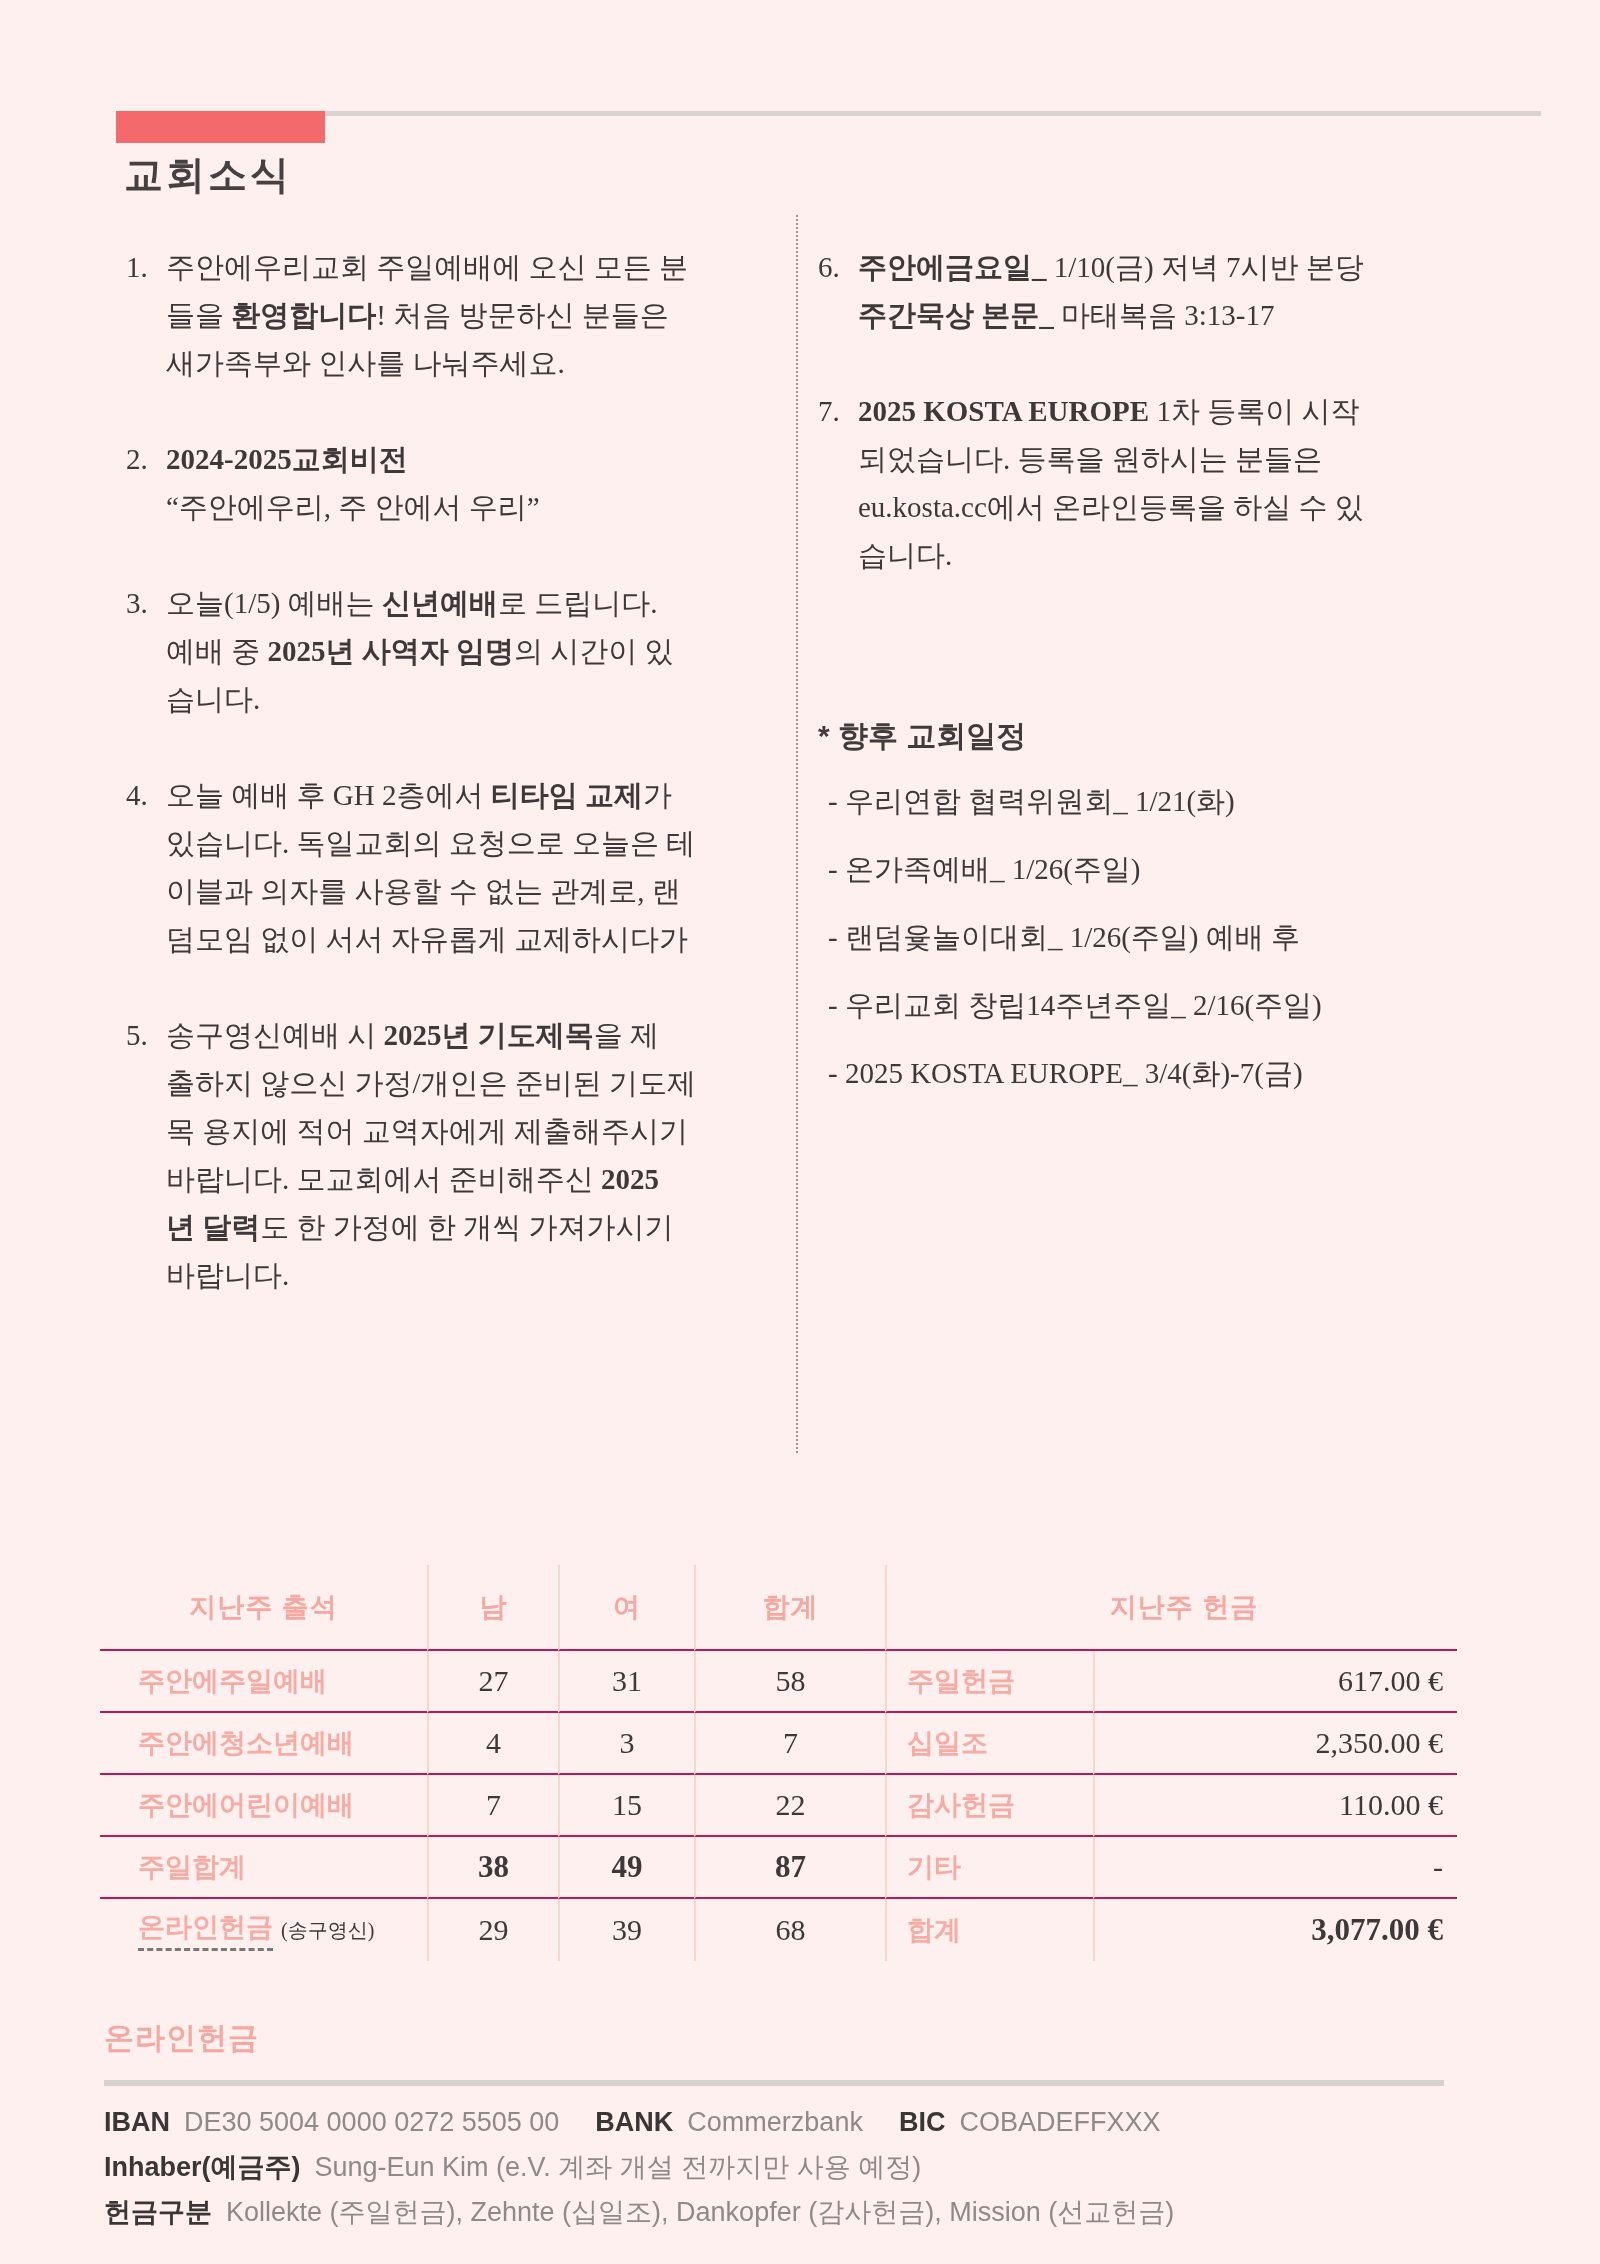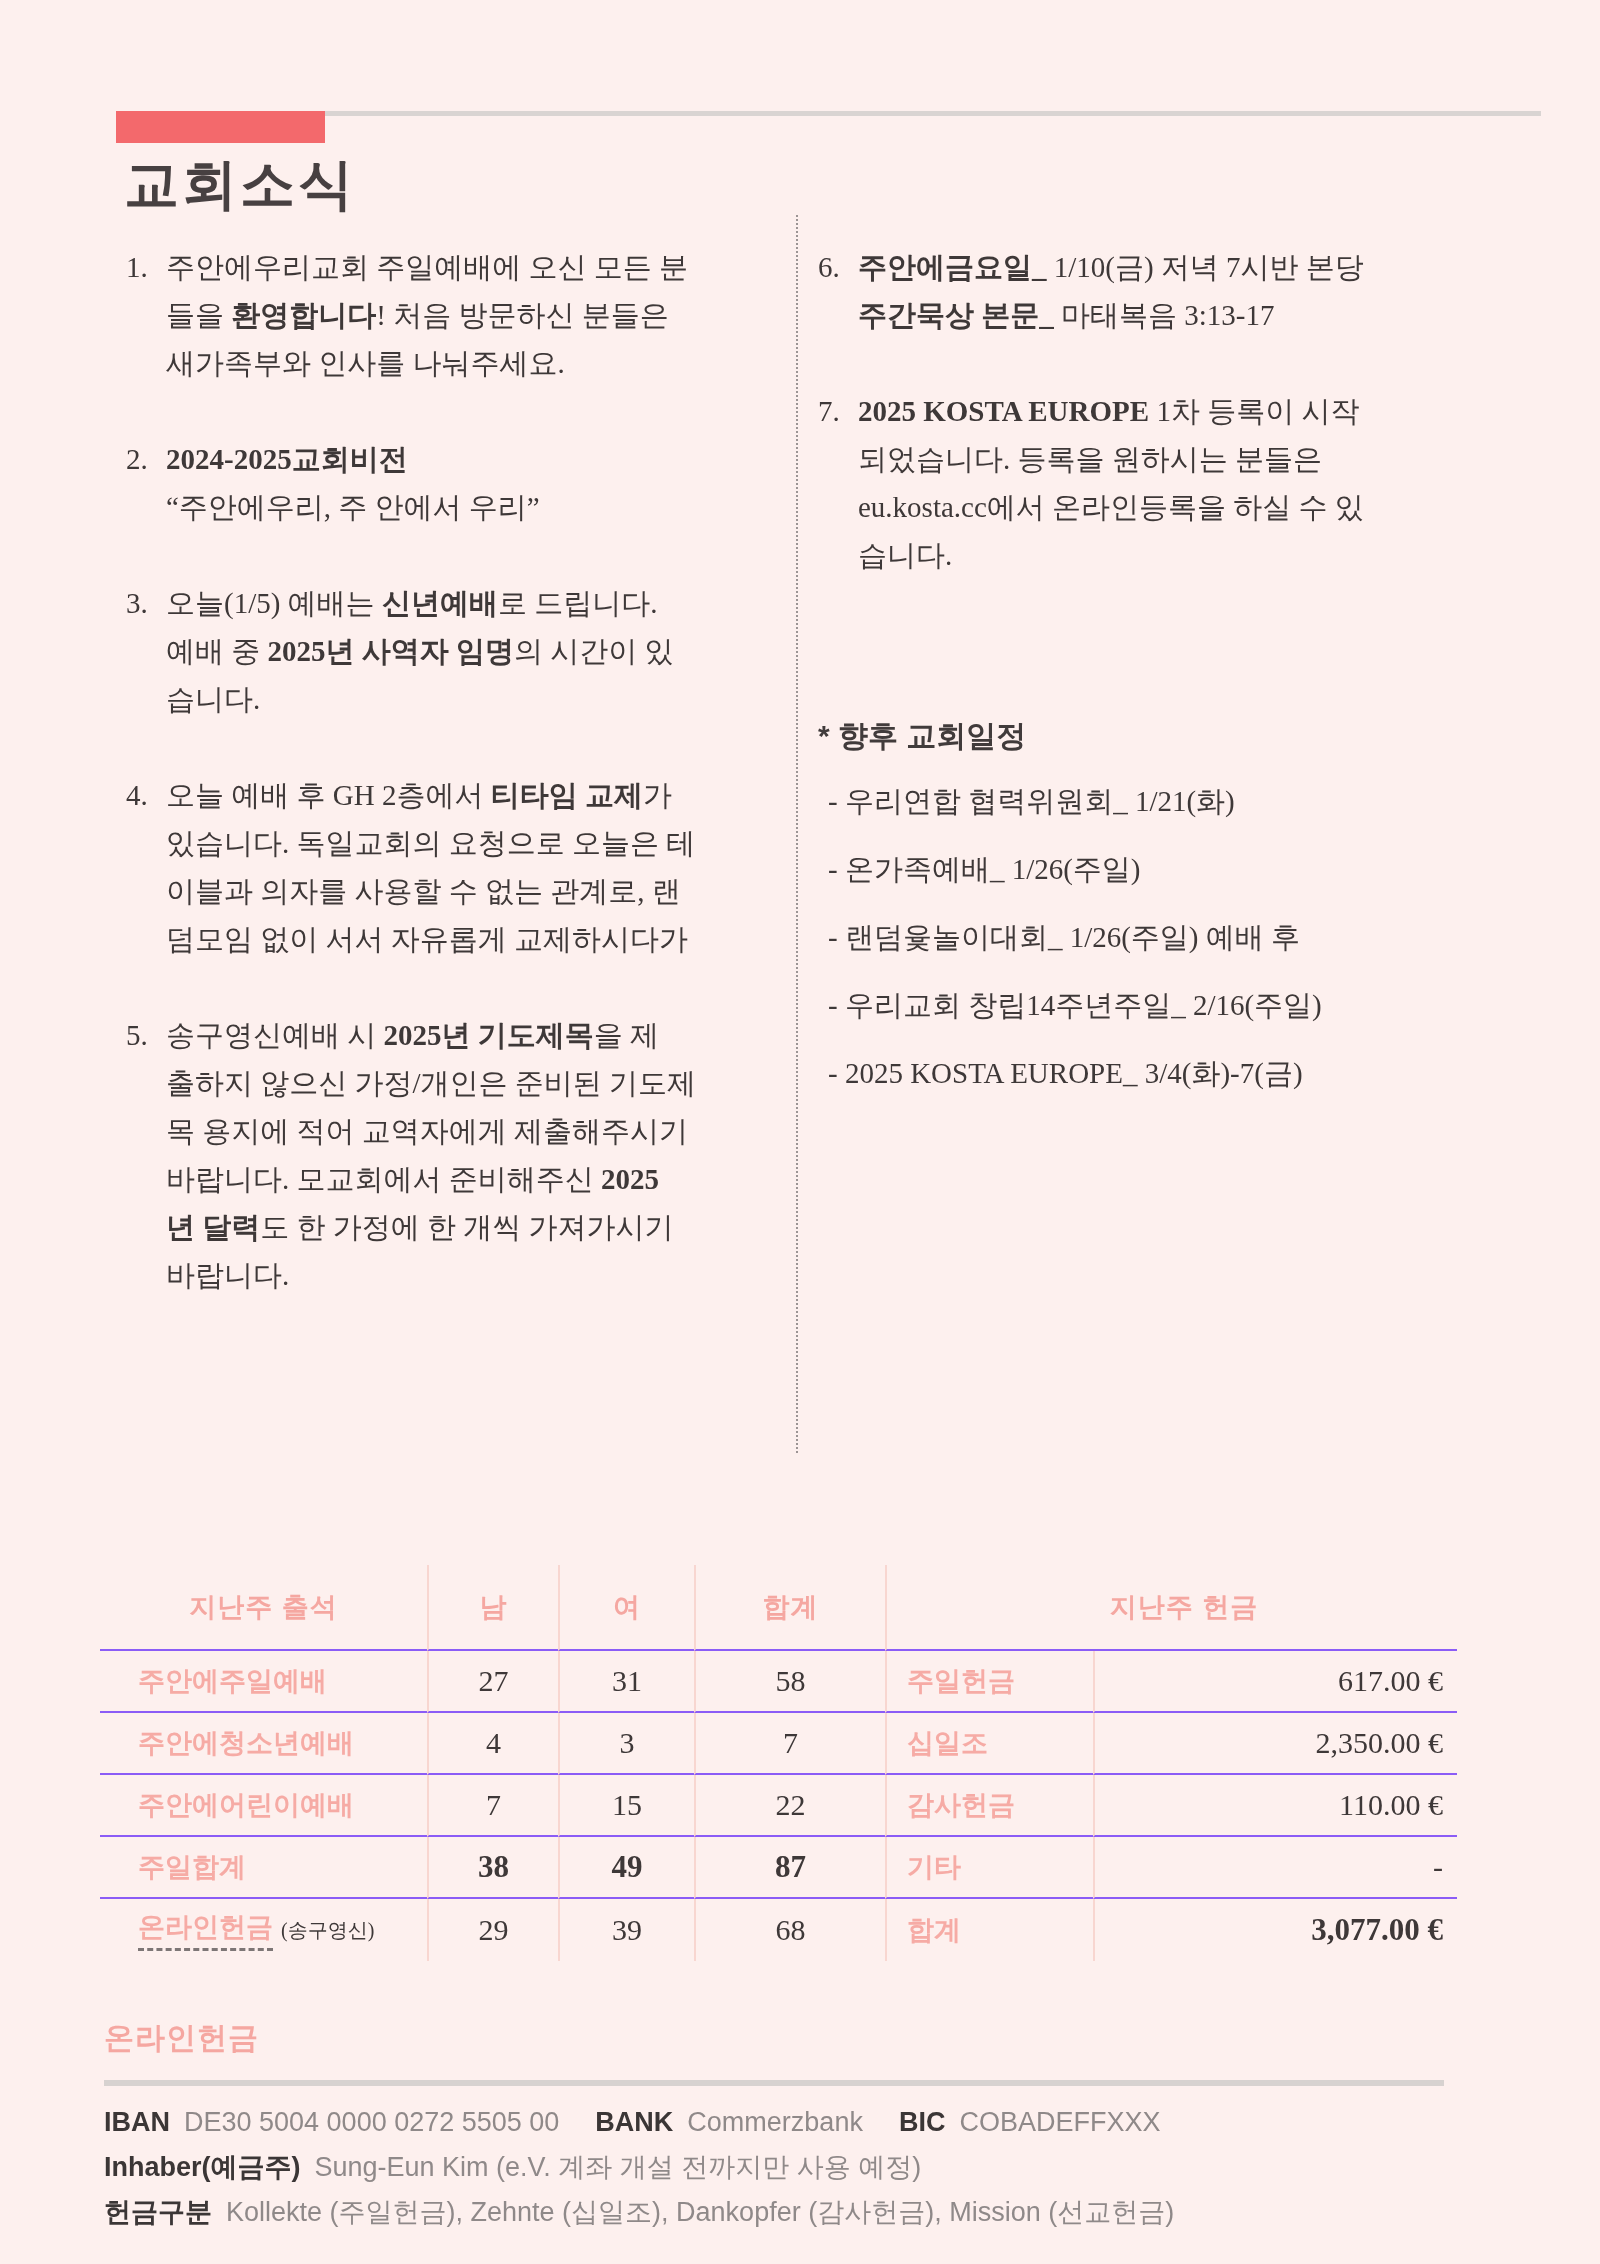--- a/index.html
+++ b/index.html
@@ -11,21 +11,21 @@
     position:relative;
     overflow:hidden;
   }
 
   
   .red-bar  { position:absolute; left:116px; top:111px; width:209px; height:32px; background:#f3696c; }
   .top-line { position:absolute; left:325px; top:111px; width:1216px; height:5px; background:#d9d4d2; }
   .page-title {
     position:absolute; left:124px; top:148px; margin:0;
     font-family:"Liberation Sans","DejaVu Sans",sans-serif;
-    font-weight:800; font-size:55px; letter-spacing:3px; color:#474041;
+    font-weight:800; font-size:39px; letter-spacing:3px; color:#474041;
   }
 
   
   .col { position:absolute; top:243px; font-size:29px; line-height:48px; }
   .col-left  { left:126px; width:650px; }
   .col-right { left:818px; width:716px; }
   .divider {
     position:absolute; left:796px; top:215px; height:1238px; width:0;
     border-left:2px dotted #9c9494;
   }
@@ -47,21 +47,21 @@
   
   .stats {
     position:absolute; left:100px; top:1565px;
     display:grid;
     grid-template-columns:327px 131px 136px 191px 208px 364px;
     grid-template-rows:86px 62px 62px 62px 62px 62px;
     font-size:30px;
   }
   .cell { display:flex; align-items:center; }
   .vline { border-left:2px solid #f8d6d0; }
-  .hline { border-bottom:2px solid #8b5cf6; }
+  .hline { border-bottom:2px solid #be185d; }
   .th {
     justify-content:center;
     font-family:"Liberation Sans","DejaVu Sans",sans-serif;
     font-weight:700; font-size:27px; color:#f5a7a1; letter-spacing:1px;
   }
   .span2 { grid-column:span 2;padding-left:24px; }
   .att-label, .off-label {
     font-family:"Liberation Sans","DejaVu Sans",sans-serif;
     font-weight:600; font-size:27px; color:#f6aba5;
   }

